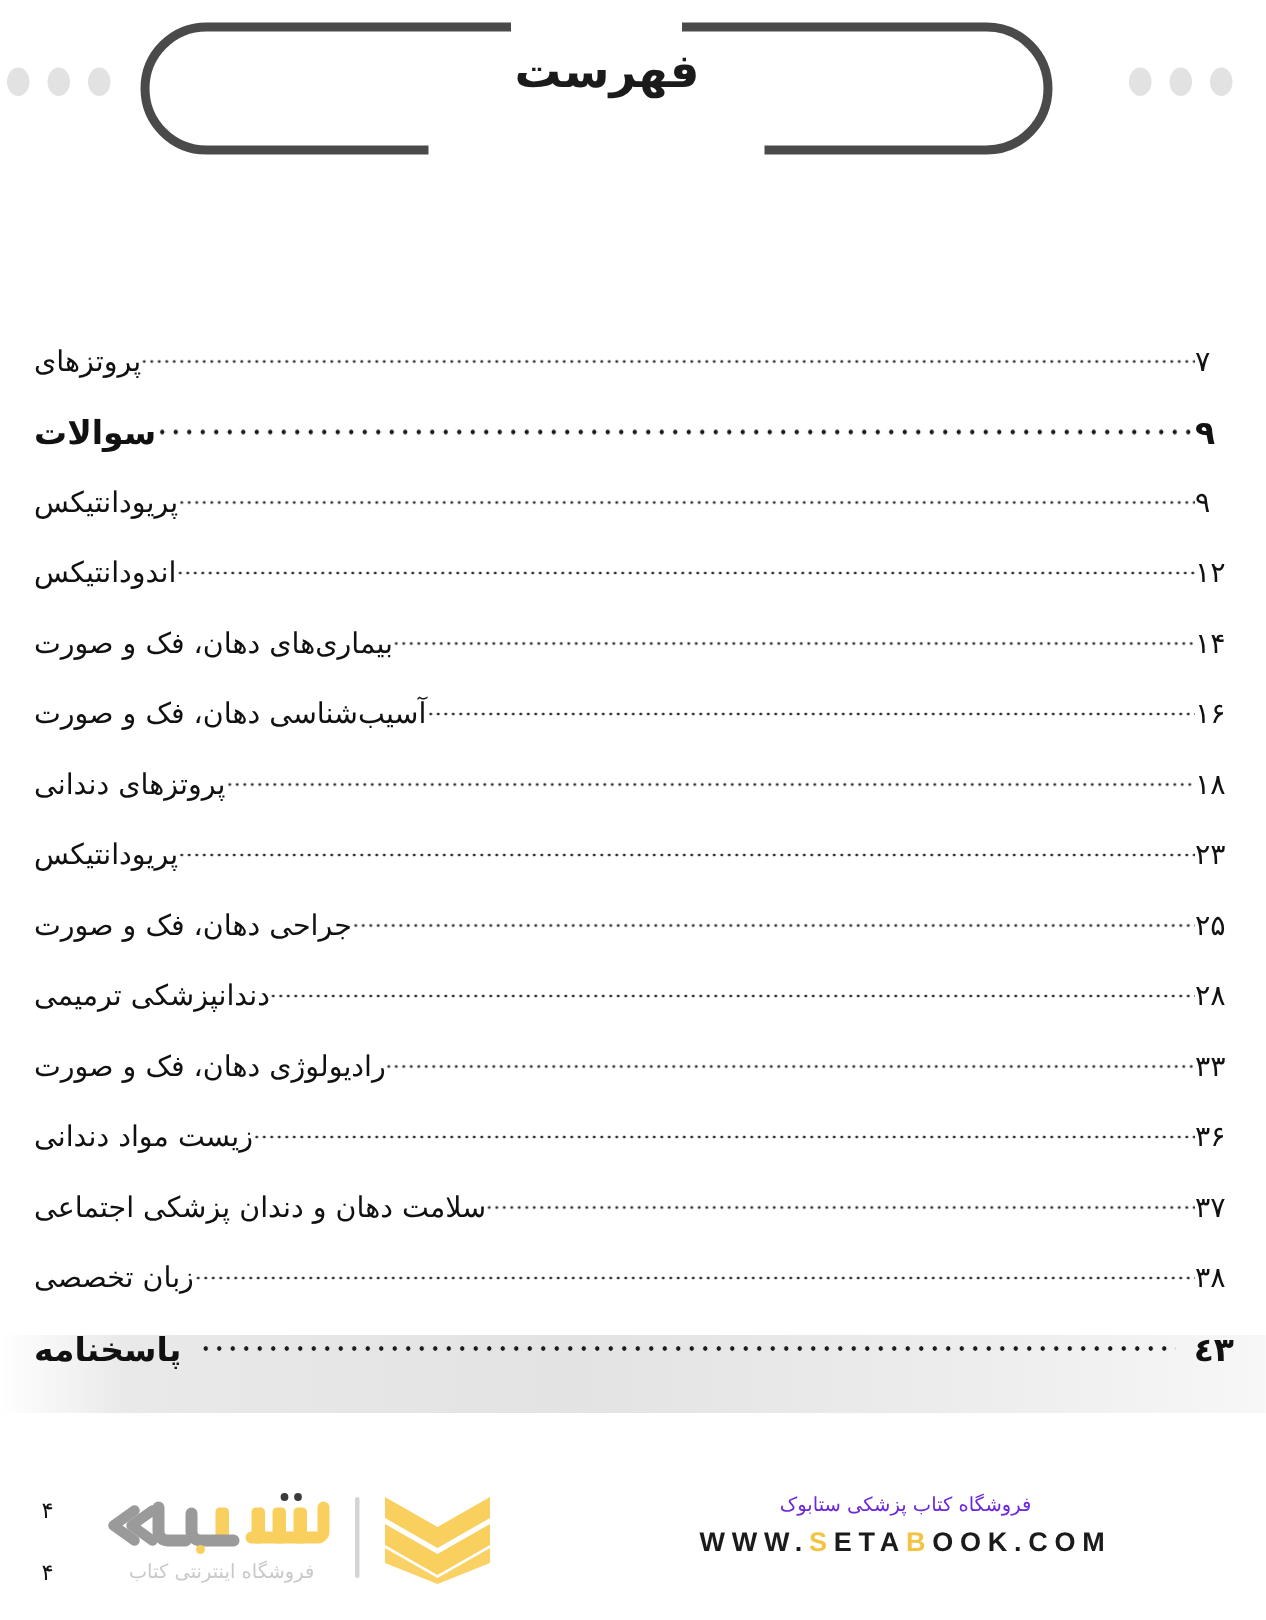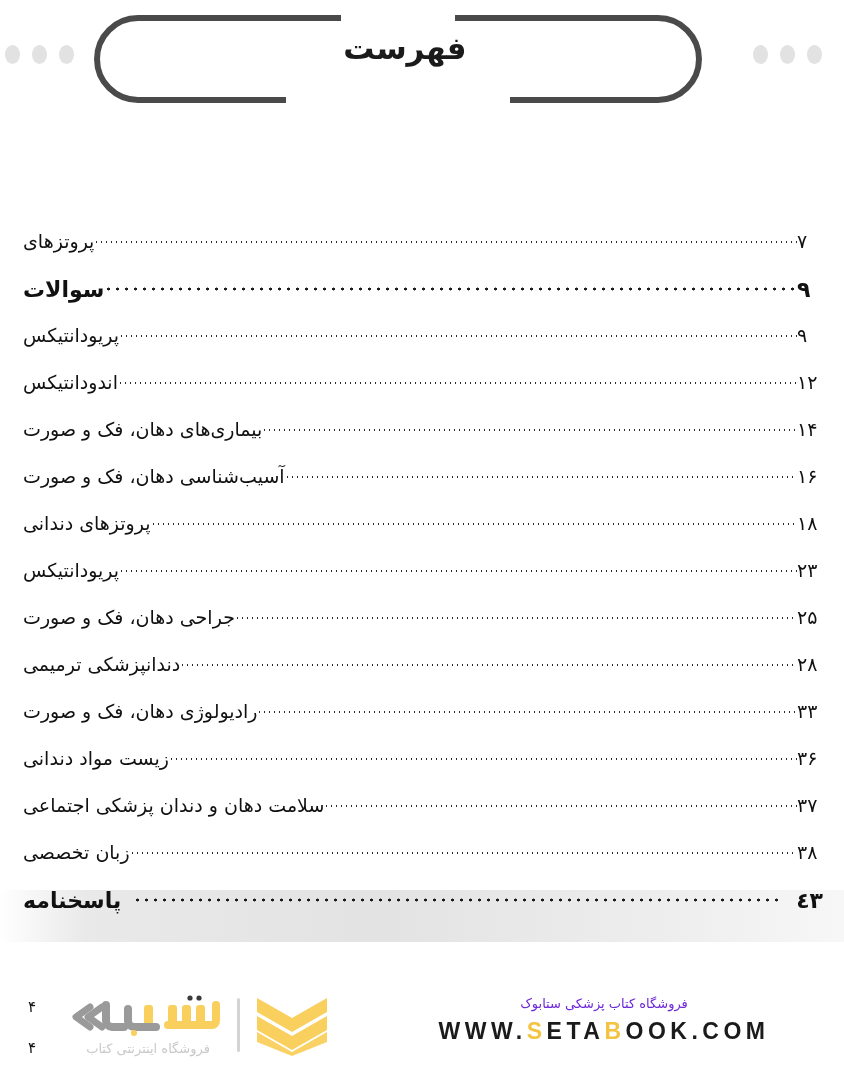--- a/index.html
+++ b/index.html
@@ -180,21 +180,21 @@
     top: 12px;
     width: 400px;
     text-align: center;
   }
   .site-fa {
     font-size: 13px;
     color: #6d28d9;
     margin-bottom: 7px;
   }
   .site-url {
-    font-size: 23px;
+    font-size: 18px;
     font-weight: bold;
     color: #1b1b1b;
     letter-spacing: 4.5px;
     direction: ltr;
     font-family: "Liberation Sans", sans-serif;
   }
   .site-url .accent { color: #f5c342; }
 </style>
 </head>
 <body>

